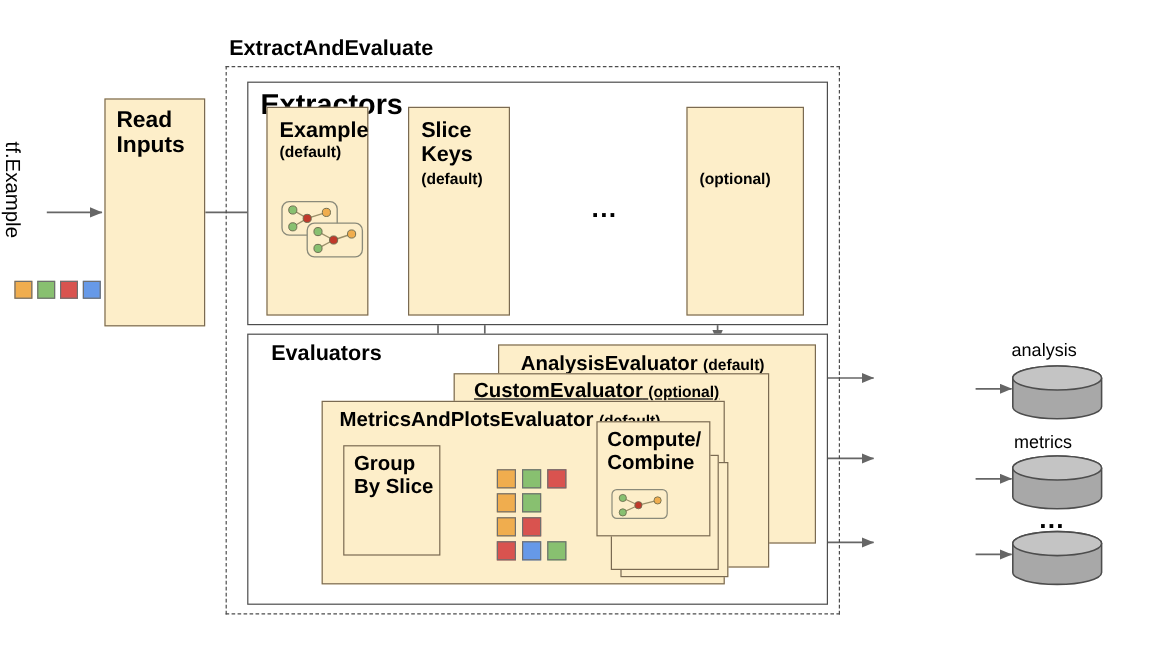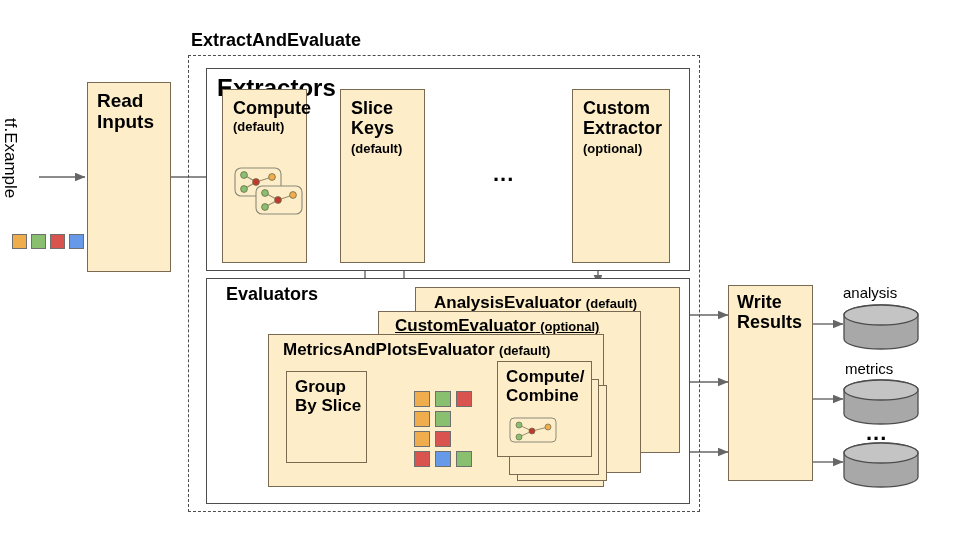--- a/index.html
+++ b/index.html
@@ -92,21 +92,21 @@
 Inputs</div>
   </div>
 
   <div class="lbl" style="left:191px;top:30px;font-size:18px;">ExtractAndEvaluate</div>
   <div class="abs dashbox" style="left:188px;top:55px;width:512px;height:457px;"></div>
 
   <div class="abs plainbox" style="left:206px;top:68px;width:484px;height:203px;"></div>
   <div class="lbl" style="left:217px;top:74px;font-size:24px;">Extractors</div>
 
   <div class="abs box" style="left:222px;top:89px;width:85px;height:174px;">
-    <div class="boxtitle" style="left:10px;top:8px;font-size:18px;">Compute</div>
+    <div class="boxtitle" style="left:10px;top:8px;font-size:18px;">Example</div>
     <div class="boxtitle small-sub" style="left:10px;top:30px;">(default)</div>
 
     <svg width="85" height="80" style="left:0;top:68px;">
       <rect x="12" y="10" width="46" height="28" rx="6" fill="none" stroke="#8a8a7a" stroke-width="1.1"></rect>
       <rect x="33" y="28" width="46" height="28" rx="6" fill="#fdeec9" stroke="#8a8a7a" stroke-width="1.1"></rect>
       <g stroke="#9a8f6a" stroke-width="1.1">
         <line x1="21" y1="17" x2="33" y2="24"></line>
         <line x1="21" y1="31" x2="33" y2="24"></line>
         <line x1="33" y1="24" x2="49" y2="19"></line>
         <line x1="42" y1="35" x2="55" y2="42"></line>
@@ -128,22 +128,20 @@
 
   <div class="abs box" style="left:340px;top:89px;width:85px;height:174px;">
     <div class="boxtitle" style="left:10px;top:8px;font-size:18px;">Slice
 Keys</div>
     <div class="boxtitle small-sub" style="left:10px;top:52px;">(default)</div>
   </div>
 
   <div class="dots" style="left:493px;top:161px;font-size:22px;">...</div>
 
   <div class="abs box" style="left:572px;top:89px;width:98px;height:174px;">
-    <div class="boxtitle" style="left:10px;top:8px;font-size:18px;">Custom
-Extractor</div>
     <div class="boxtitle small-sub" style="left:10px;top:52px;">(optional)</div>
   </div>
 
   <div class="abs plainbox" style="left:206px;top:278px;width:484px;height:226px;"></div>
   <div class="lbl" style="left:212px;top:284px;font-size:18px;margin-left:14px;">Evaluators</div>
 
   <div class="abs box" style="left:415px;top:287px;width:265px;height:166px;">
     <div style="position:absolute;left:18px;top:5px;white-space:nowrap;">
       <span class="sub" style="font-size:17px;">AnalysisEvaluator</span>
       <span class="small-sub">(default)</span>
@@ -179,44 +177,40 @@
       <span class="sq" style="left:0;top:40px;width:14px;height:14px;background:#f0ad4e;"></span>
       <span class="sq" style="left:21px;top:40px;width:14px;height:14px;background:#d9534f;"></span>
 
       <span class="sq" style="left:0;top:60px;width:14px;height:14px;background:#d9534f;"></span>
       <span class="sq" style="left:21px;top:60px;width:14px;height:14px;background:#6699e8;"></span>
       <span class="sq" style="left:42px;top:60px;width:14px;height:14px;background:#88c070;"></span>
     </div>
 
     <div class="abs box" style="left:248px;top:50px;width:90px;height:96px;"></div>
     <div class="abs box" style="left:240px;top:44px;width:90px;height:96px;"></div>
-    <div class="abs box" style="left:228px;top:26px;width:95px;height:96px;">
+    <div class="abs box" style="left:228px;top:16px;width:95px;height:96px;">
       <div class="boxtitle" style="left:8px;top:5px;font-size:17px;">Compute/
 Combine</div>
       <svg width="95" height="40" style="left:12px;top:54px;">
         <rect x="0" y="2" width="46" height="24" rx="4" fill="none" stroke="#8a8a7a" stroke-width="1"></rect>
         <g stroke="#9a8f6a" stroke-width="1">
           <line x1="9" y1="9" x2="22" y2="15"></line>
           <line x1="9" y1="21" x2="22" y2="15"></line>
           <line x1="22" y1="15" x2="38" y2="11"></line>
         </g>
         <g stroke="#6b6b4f" stroke-width="0.7">
           <circle cx="9" cy="9" r="3" fill="#88c070"></circle>
           <circle cx="9" cy="21" r="3" fill="#88c070"></circle>
           <circle cx="22" cy="15" r="3" fill="#c0392b"></circle>
           <circle cx="38" cy="11" r="3" fill="#f0ad4e"></circle>
         </g>
       </svg>
     </div>
   </div>
 
-  <div class="abs box" style="left:728px;top:285px;width:85px;height:196px;">
-    <div class="boxtitle" style="left:8px;top:6px;font-size:18px;">Write
-Results</div>
-  </div>
 
   <div class="cyl-label" style="left:843px;top:284px;">analysis</div>
   <svg width="90" height="48" style="left:843px;top:305px;">
     <path d="M1,10 a37,10 0 0 1 74,0 L75,34 a37,10 0 0 1 -74,0 Z" fill="#a8a8a8" stroke="#4d4d4d" stroke-width="1.3"></path>
     <ellipse cx="38" cy="10" rx="37" ry="10" fill="#c4c4c4" stroke="#4d4d4d" stroke-width="1.3"></ellipse>
   </svg>
 
   <div class="cyl-label" style="left:845px;top:360px;">metrics</div>
   <svg width="90" height="48" style="left:843px;top:380px;">
     <path d="M1,10 a37,10 0 0 1 74,0 L75,34 a37,10 0 0 1 -74,0 Z" fill="#a8a8a8" stroke="#4d4d4d" stroke-width="1.3"></path>

